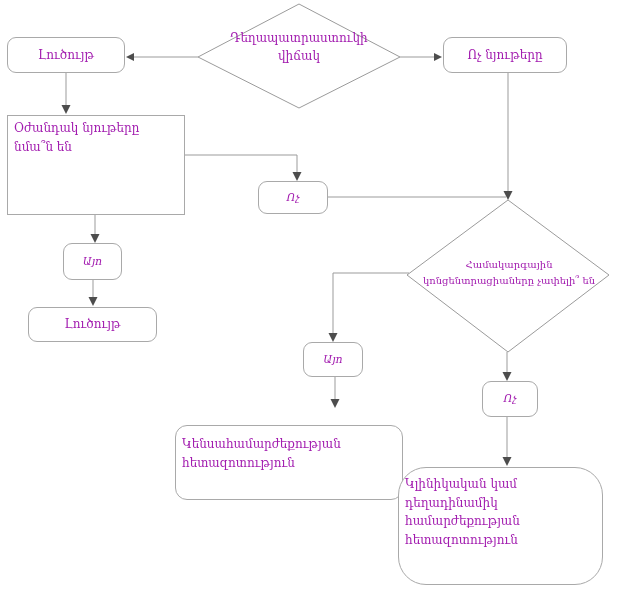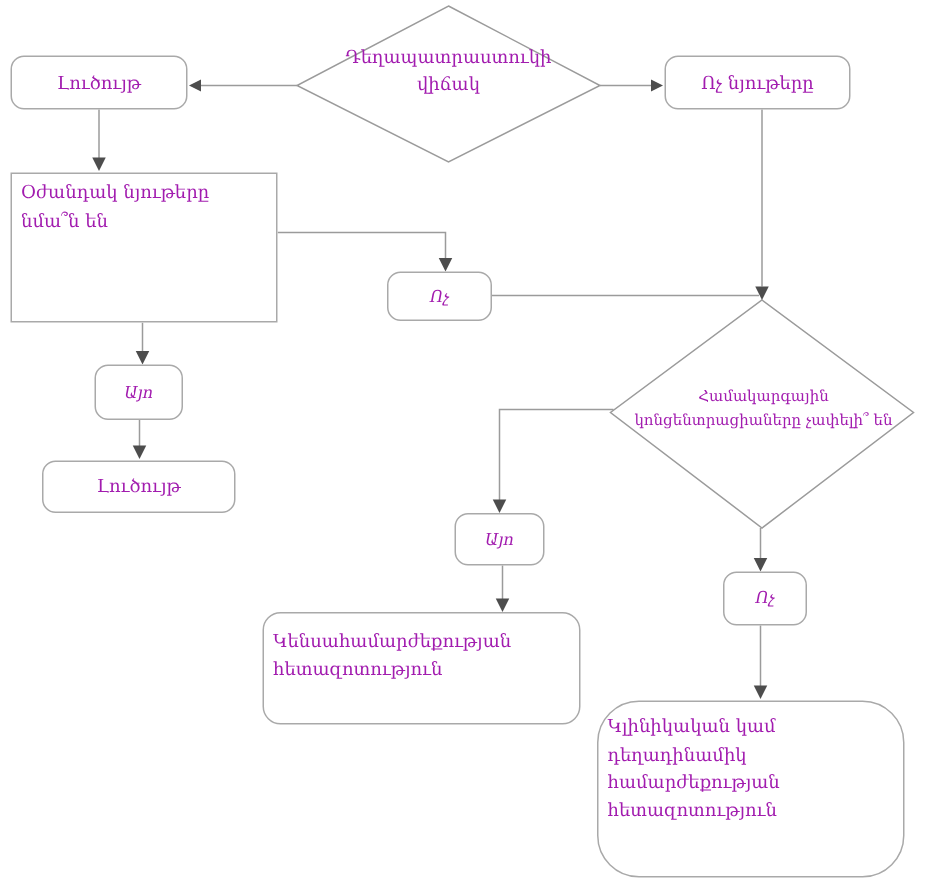--- a/index.html
+++ b/index.html
@@ -36,21 +36,21 @@
   }
   
   #n-solution        {left:7px;   top:37px;  width:118px; height:36px;}
   #n-not-solution    {left:443px; top:37px;  width:124px; height:36px;}
   #n-excipients      {left:7px;   top:115px; width:178px; height:100px; padding-top:3px;}
   #n-no1             {left:258px; top:181px; width:70px;  height:33px;}
   #n-yes1            {left:63px;  top:243px; width:59px;  height:37px;}
   #n-biowaiver       {left:28px;  top:307px; width:129px; height:35px;}
   #n-yes2            {left:303px; top:342px; width:60px;  height:35px;}
   #n-no2             {left:482px; top:381px; width:56px;  height:36px;}
-  #n-bioeq           {left:175px; top:408px; width:212px; height:75px; border-radius:12px; padding-top:9px;}
+  #n-bioeq           {left:175px; top:425px; width:228px; height:75px; border-radius:12px; padding-top:9px;}
   #n-clinical        {left:398px; top:467px; width:205px; height:118px; border-radius:28px; padding-top:7px;}
   #lbl-drug-state    {left:214px; top:29px;  width:170px;}
   #lbl-systemic      {left:421px; top:257px; width:176px; font-size:10px; line-height:1.6;}
   .line{stroke:#9b9b9b;stroke-width:1;fill:none;}
   .shape{stroke:#9b9b9b;stroke-width:1;fill:#ffffff;}
   .arrow{fill:#4d4d4d;stroke:none;}
 </style>
 </head>
 <body>
 

